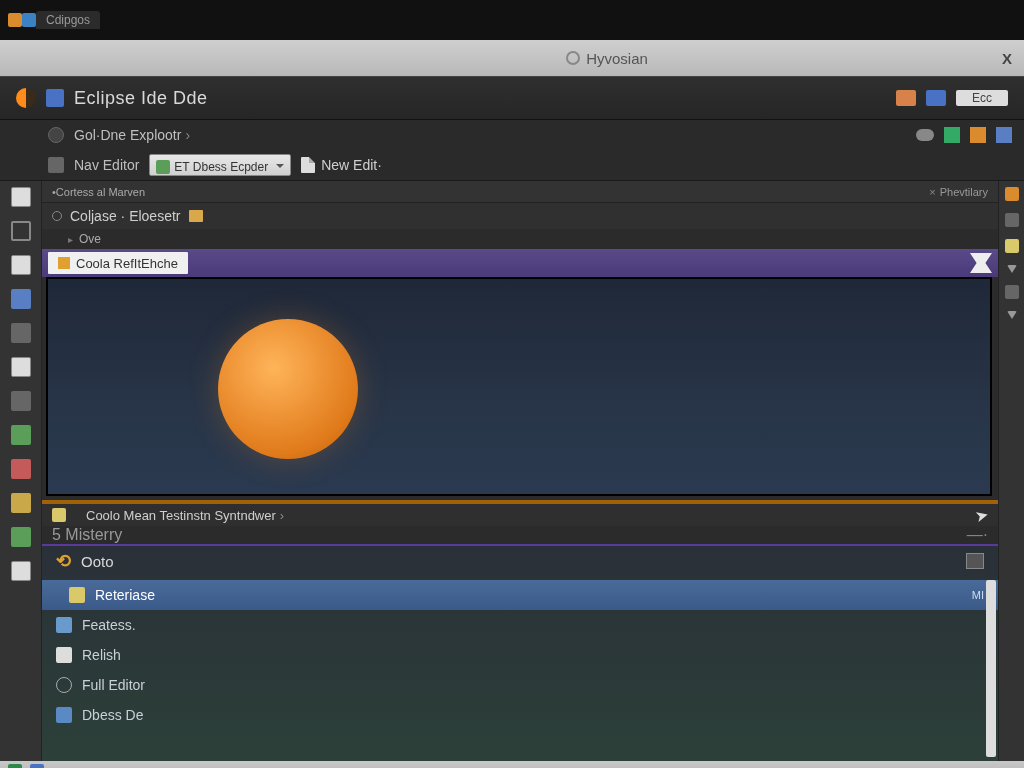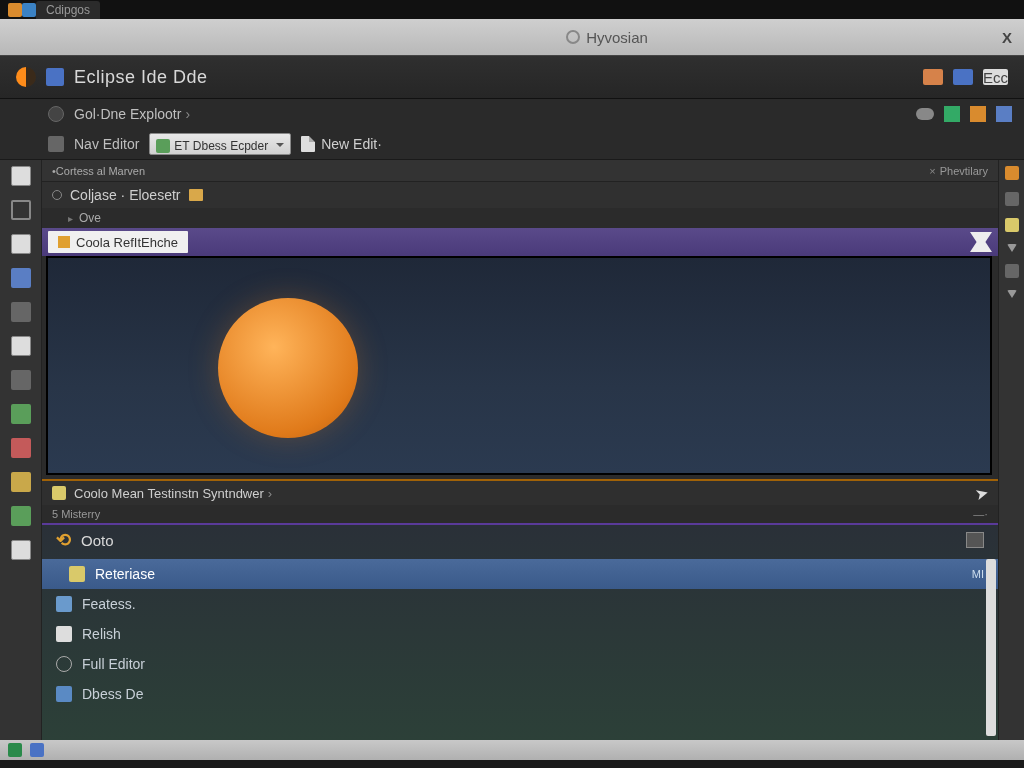--- a/index.html
+++ b/index.html
@@ -1,39 +1,39 @@
 <!DOCTYPE html>
 <html><head>
 <meta charset="utf-8">
 <style>
 * { margin:0; padding:0; box-sizing:border-box; font-family: "Segoe UI", Tahoma, sans-serif; }
 body { width:1024px; height:768px; overflow:hidden; background:#1a1a1a; color:#ccc; font-size:13px; }
 
 
-.oschrome { height:19px; background:#111; display:flex; align-items:center; padding:0 8px; }
+.oschrome { height:40px; background:#111; display:flex; align-items:center; padding:0 8px; }
 .oschrome .tab { background:#2b2b2b; color:#999; padding:2px 10px; border-radius:3px 3px 0 0; font-size:12px; }
 .oschrome .ic { width:14px; height:14px; background:#555; border-radius:2px; }
 .oschrome .ic.b { background:#3b82c4; }
 .oschrome .ic.o { background:#d98b2e; }
 
 
 .titlebar { height:36px; background:linear-gradient(#cfcfcf,#b8b8b8); display:flex; align-items:center; justify-content:space-between; padding:0 12px; color:#555; font-size:15px; }
 .titlebar .left { width:200px; }
 .titlebar .center { font-weight:400; display:flex; align-items:center; gap:6px; }
 .titlebar .close { font-weight:bold; color:#444; cursor:pointer; }
 .titlebar .ring { width:14px; height:14px; border:2px solid #888; border-radius:50%; display:inline-block; }
 
 
 .productbar { height:44px; background:linear-gradient(#2f2f2f,#262626); display:flex; align-items:center; justify-content:space-between; padding:0 16px; border-top:1px solid #444; border-bottom:1px solid #111; }
 .productbar .brand { display:flex; align-items:center; gap:10px; font-size:18px; color:#d8d8d8; letter-spacing:0.5px; }
 .productbar .brand .sq { width:18px; height:18px; background:#4a72c4; border-radius:2px; }
 .productbar .brand .half { width:20px; height:20px; border-radius:50%; background:linear-gradient(90deg,#ff8c1a 50%,#3a2a1a 50%); }
 .productbar .righticons { display:flex; gap:10px; }
 .productbar .righticons .i { width:20px; height:16px; border-radius:2px; }
-.productbar .righticons .a { background:#d6824a; } .productbar .righticons .b { background:#4a72c4; } .productbar .righticons .c { background:#ddd; color:#444; font-size:15px; display:flex; align-items:center; justify-content:center; padding:0 0; width:auto; }
+.productbar .righticons .a { background:#d6824a; } .productbar .righticons .b { background:#4a72c4; } .productbar .righticons .c { background:#ddd; color:#444; font-size:12px; display:flex; align-items:center; justify-content:center; padding:0 16px; width:auto; }
 
 
 .toolbar { background:#2a2a2a; border-bottom:1px solid #1a1a1a; }
 .toolrow { height:30px; display:flex; align-items:center; padding:0 12px 0 48px; gap:10px; color:#bfbfbf; }
 .toolrow .lbl { font-size:14px; }
 .toolrow .chev::after { content:"›"; color:#888; margin-left:4px; }
 .toolrow .combo { background:linear-gradient(#e8e8e8,#d0d0d0); color:#333; border:1px solid #888; border-radius:2px; height:22px; display:flex; align-items:center; padding:4px 22px 0 6px; font-size:12px; position:relative; }
 .toolrow .combo::after { content:""; position:absolute; right:6px; top:9px; border:4px solid transparent; border-top-color:#555; }
 .toolrow .combo .ci { width:14px; height:14px; background:#5a9e5a; margin-right:4px; border-radius:2px; }
 .toolrow .newedit { display:flex; align-items:center; gap:6px; font-size:14px; color:#cfcfcf; }
@@ -70,27 +70,27 @@
 .filetab { height:28px; background:linear-gradient(#5a4a8a,#4a3a7a); display:flex; align-items:center; padding:0; }
 .filetab .chip { background:#f0f0f0; color:#333; height:22px; margin:3px 0 3px 6px; padding:0 10px; display:flex; align-items:center; font-size:13px; border-radius:1px; }
 .filetab .chip .sq { width:12px; height:12px; background:#e0a030; margin-right:6px; }
 .filetab .end { margin-left:auto; width:22px; height:20px; margin-right:6px; background:#eee; clip-path:polygon(0 0,100% 0,70% 50%,100% 100%,0 100%,30% 50%); }
 
 
 .editor { flex:1; background:linear-gradient(180deg,#1f2838 0%,#283548 60%,#2b3a50 100%); border:2px solid #000; margin:0 6px 4px 4px; position:relative; min-height:160px; }
 .editor .sun { position:absolute; left:170px; top:40px; width:140px; height:140px; border-radius:50%; background:radial-gradient(circle at 40% 35%, #ffb45a, #e07a1a 70%, #b85d10); box-shadow:0 0 30px rgba(230,130,30,0.25); }
 
 
-.midstrip { height:26px; background:#2f2f2f; display:flex; align-items:center; padding:0 10px; gap:8px; font-size:13px; color:#cfcfcf; border-top:2px solid #a16207; }
+.midstrip { height:26px; background:#2f2f2f; display:flex; align-items:center; padding:0 10px; gap:20px; font-size:13px; color:#cfcfcf; border-top:4px solid #a16207; }
 .midstrip .ic { width:14px; height:14px; background:#d9c96a; border-radius:2px; }
 .midstrip .chev::after { content:"›"; color:#888; margin-left:4px; }
 .midstrip .cursor { margin-left:auto; color:#ddd; transform:rotate(-15deg); font-size:16px; }
 
 
-.miscrow { height:20px; padding:0 10px; font-size:11px; color:#999; display:flex; align-items:center; border-bottom:2px solid #5a3a9a; }
+.miscrow { height:20px; padding:0 10px; font-size:16px; color:#999; display:flex; align-items:center; border-bottom:2px solid #5a3a9a; }
 .miscrow .dash { margin-left:auto; color:#888; }
 
 
 .results { flex:1; background:linear-gradient(180deg,#2a3038 0%, #2c4038 100%); min-height:180px; position:relative; }
 .reshead { height:30px; display:flex; align-items:center; padding:0 14px; gap:10px; color:#d8d8d8; font-size:15px; }
 .reshead .curl { color:#e0a030; font-size:18px; font-weight:bold; }
 .reshead .box { margin-left:auto; width:18px; height:16px; background:#555; border:1px solid #888; }
 .reslist { padding:4px 0 0 0; }
 .resitem { height:30px; display:flex; align-items:center; padding:0 14px; gap:10px; font-size:14px; color:#c8d0d8; }
 .resitem.sel { background:linear-gradient(#4a6a9a,#3a5a8a); color:#fff;padding-left:27px; }

